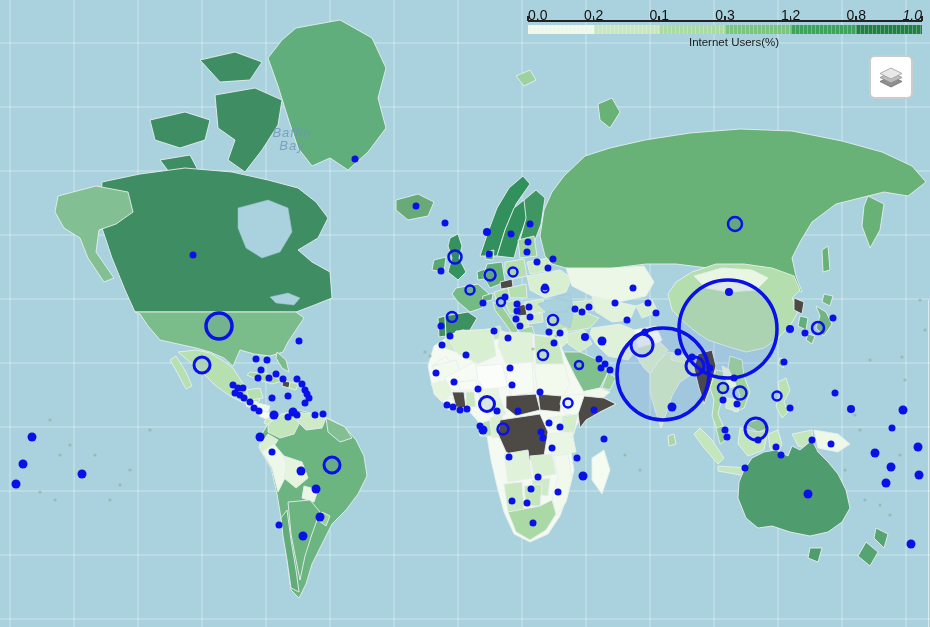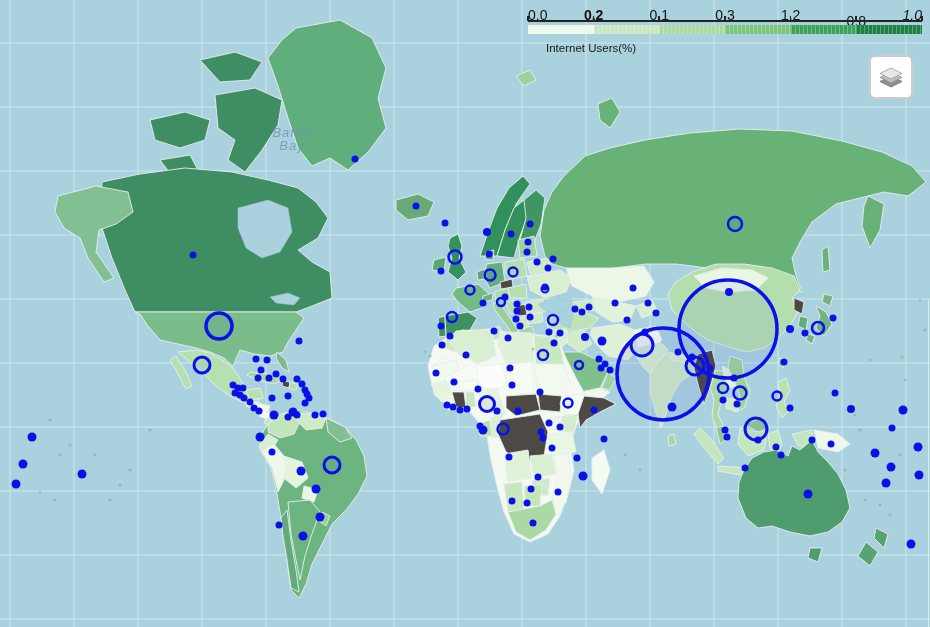--- a/index.html
+++ b/index.html
@@ -13,21 +13,21 @@
   .ring{}
   #baffin-label{position:absolute;left:262px;top:126px;width:60px;text-align:center;font-style:italic;font-size:13px;line-height:13px;color:#6f94b4;opacity:0.8;letter-spacing:1px;pointer-events:none;}
   
   #legend{position:absolute;left:528px;top:7px;width:394px;}
   #legend-ticks{position:relative;height:13px;font-size:14px;color:#111;}
   #legend-ticks span{position:absolute;top:0;white-space:nowrap;}
   #legend-axis{position:relative;height:3px;border-top:2px solid #222;}
   #legend-axis i{position:absolute;top:-6px;width:1.5px;height:5px;background:#222;}
   #legend-bar{position:relative;display:flex;height:9px;}
   #legend-bar b{flex:1;display:block;background-image:repeating-linear-gradient(90deg,rgba(255,255,255,0.28) 0 1px,transparent 1px 4px);}
-  #legend-title{margin-top:8px;padding-left:18px;font-size:11.5px;color:#1b1b1b;}
+  #legend-title{margin-top:2px;padding-left:18px;font-size:11.5px;color:#1b1b1b;text-align:center;}
   
   #layers-btn{position:absolute;top:55px;right:17px;width:44px;height:44px;background:#fff;border:2px solid rgba(0,0,0,0.2);border-radius:6px;box-sizing:border-box;display:flex;align-items:center;justify-content:center;cursor:pointer;}
   #seam{position:absolute;right:1px;top:300px;width:1.5px;height:327px;background:rgba(255,255,255,0.55);}
 </style>
 </head>
 <body>
 
 <div id="map">
 <svg id="world" width="930" height="627" viewBox="0 0 930 627">
   <g id="graticule">
@@ -430,25 +430,25 @@
 <div id="baffin-label">
   <div>Baffin</div>
   <div>Bay</div>
 </div>
 
 <div id="seam"></div>
 
 <div id="legend">
   <div id="legend-ticks">
         <span style="left: 0%; transform: none;">0.0</span>
-        <span style="left: 16.6667%; transform: translateX(-50%); font-weight: bold;">0.2</span>
+        <span style="left: 16.6667%; transform: translateX(-50%);">0.2</span>
         <span style="left: 33.3333%; transform: translateX(-50%);">0.1</span>
         <span style="left: 50%; transform: translateX(-50%);">0.3</span>
         <span style="left: 66.6667%; transform: translateX(-50%);">1.2</span>
-        <span style="left: 83.3333%; transform: translateX(-50%); margin-top: 6px;">0.8</span>
+        <span style="left: 83.3333%; transform: translateX(-50%);">0.8</span>
         <span style="left: 100%; transform: translateX(-100%); font-style: italic;">1.0</span>
       </div>
   <div id="legend-axis">
         <i style="left: calc(0% - 1px);"></i>
         <i style="left: calc(16.6667% - 1px);"></i>
         <i style="left: calc(33.3333% - 1px);"></i>
         <i style="left: calc(50% - 1px);"></i>
         <i style="left: calc(66.6667% - 1px);"></i>
         <i style="left: calc(83.3333% - 1px);"></i>
         <i style="left: calc(100% - 1px);"></i>

